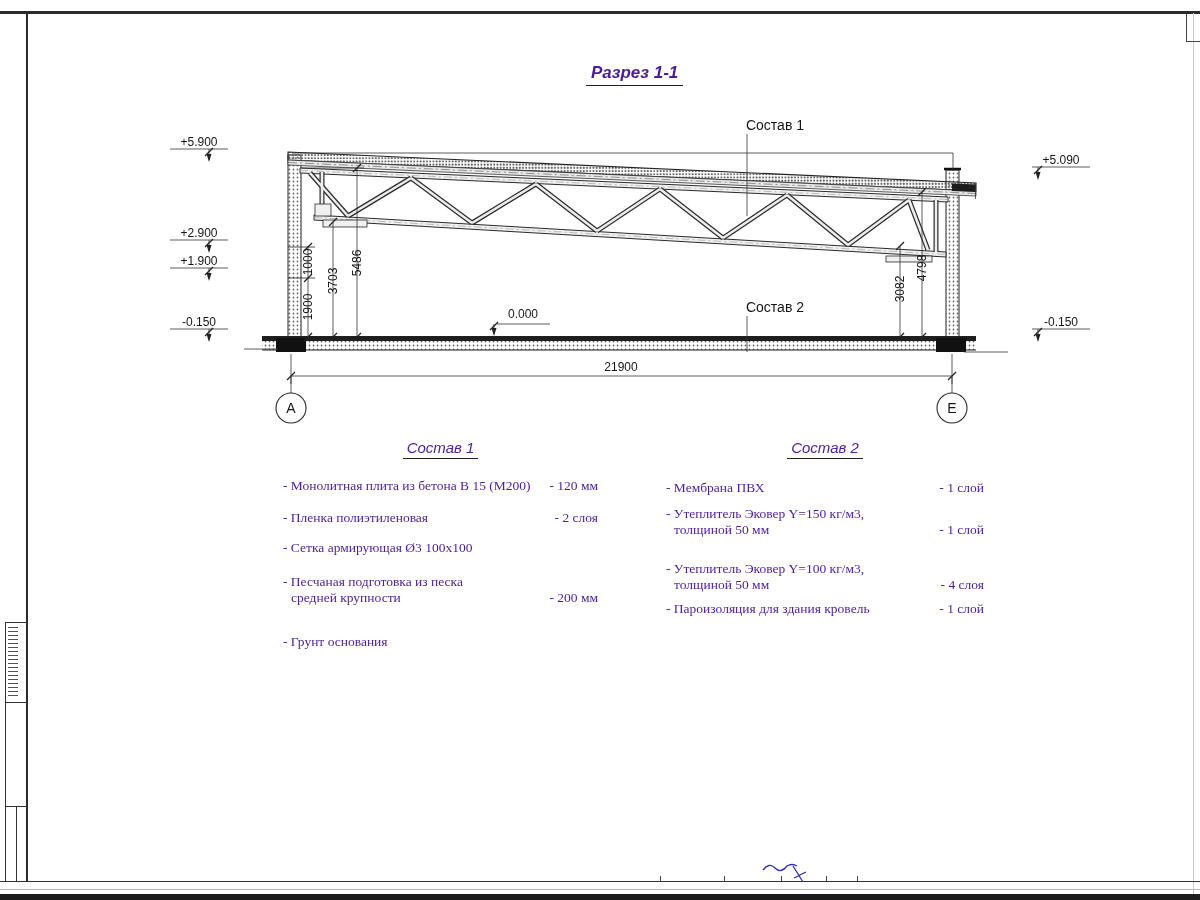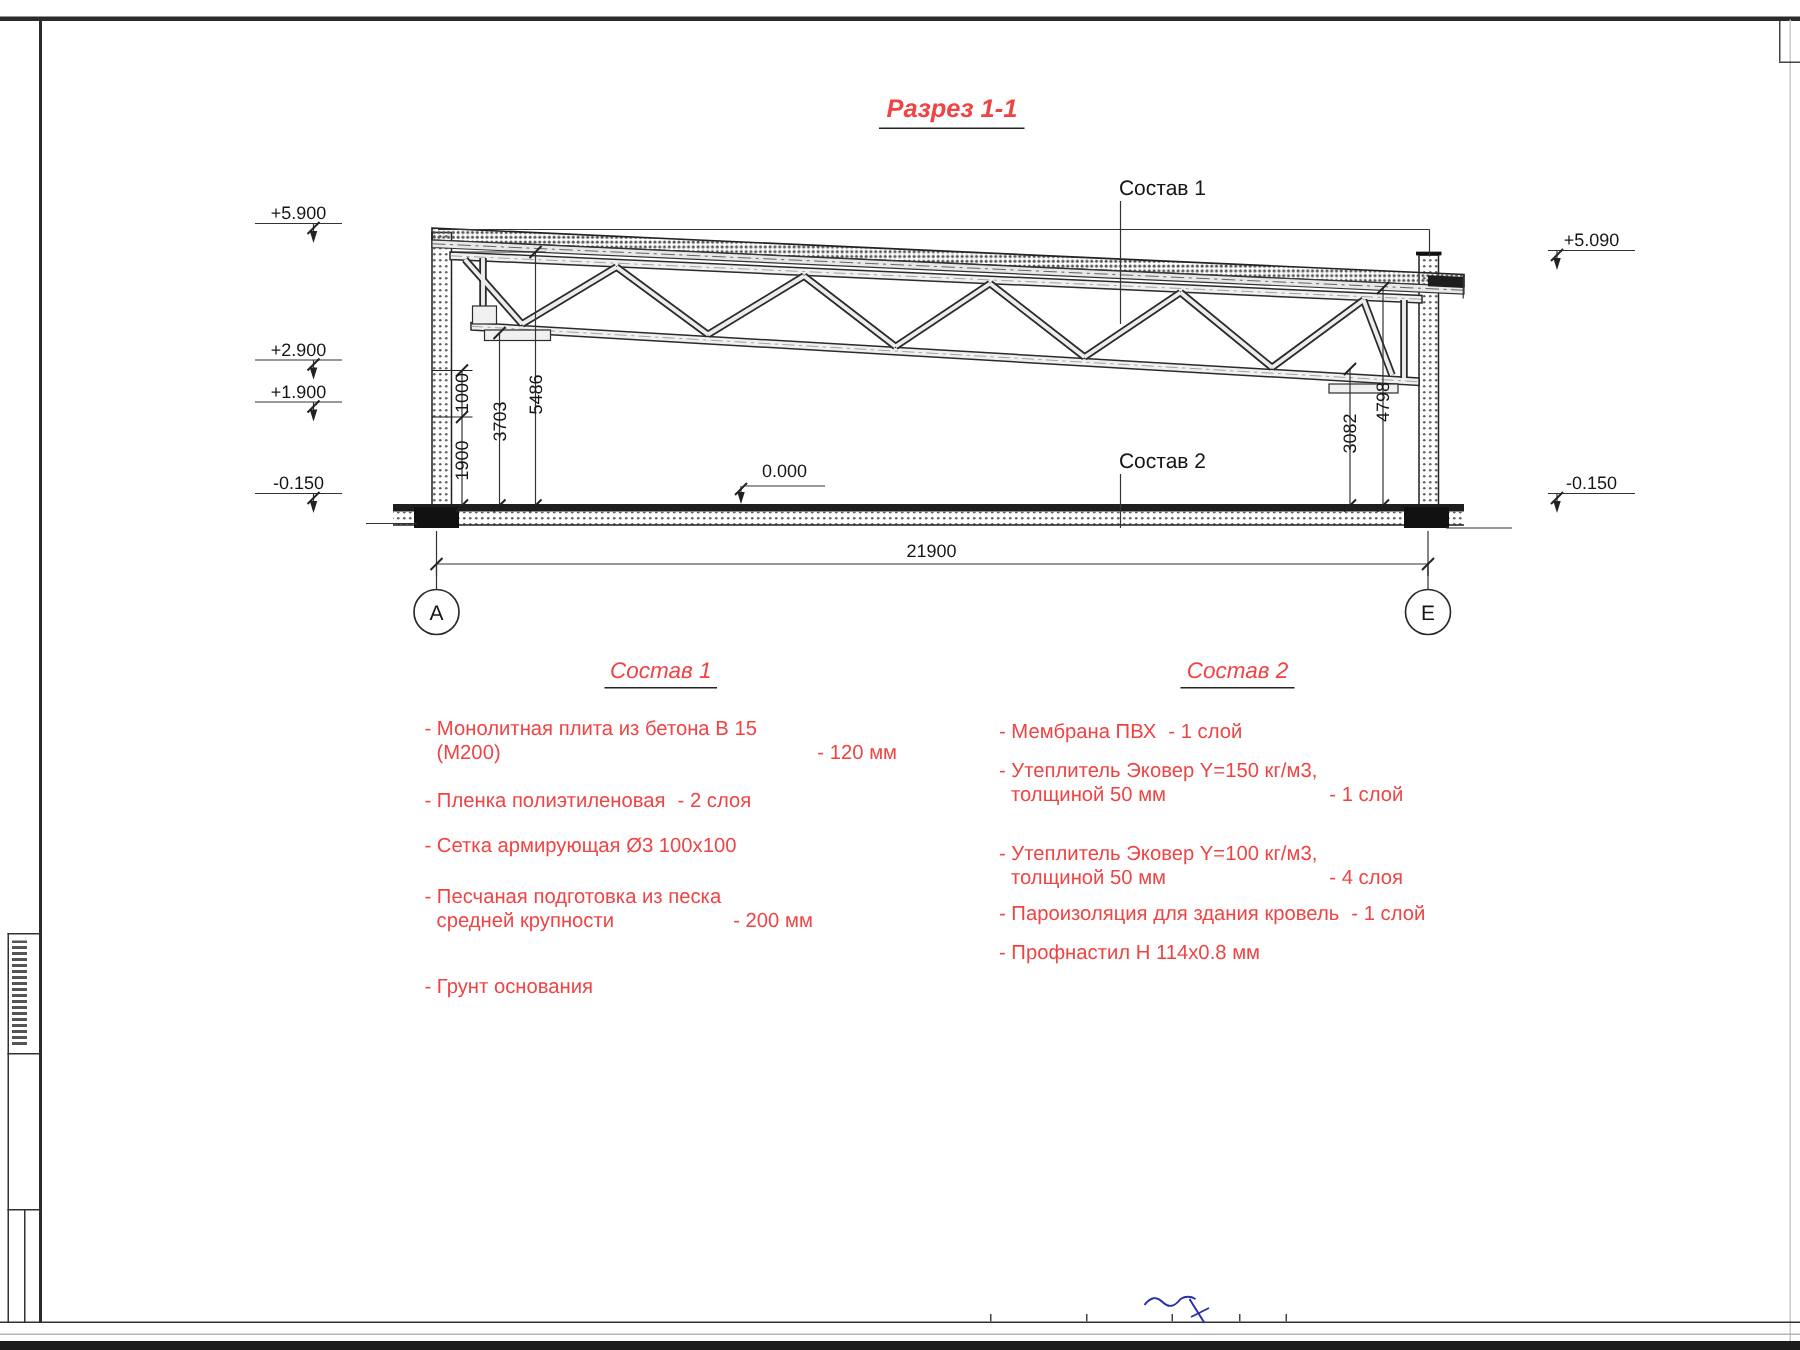--- a/index.html
+++ b/index.html
@@ -1,17 +1,17 @@
 <!DOCTYPE html>
 <html><head>
 <meta charset="utf-8">
 <style>
   html,body{margin:0;padding:0;background:#888;}
   .sheet{position:relative;width:1200px;height:900px;background:#ffffff;overflow:hidden;
-         font-family:"Liberation Sans",sans-serif;color:#ef4444;}
+         font-family:"Liberation Sans",sans-serif;color:#4c1d95;}
   .abs{position:absolute;}
 
   
   .frame-top{left:0;top:11px;width:1200px;height:3px;background:#2b2b2b;}
   .frame-left{left:26px;top:13px;width:2px;height:869px;background:#2b2b2b;}
   .edge-right{left:1193px;top:13px;width:1px;height:882px;background:#c9c9c9;}
   .corner-v{left:1186px;top:14px;width:1px;height:27px;background:#444;}
   .corner-h{left:1186px;top:41px;width:14px;height:1px;background:#444;}
   .stamp-v1{left:5px;top:622px;width:1px;height:260px;background:#333;}
   .stamp-v2{left:16px;top:806px;width:1px;height:76px;background:#333;}
@@ -34,21 +34,21 @@
   .lbl{font-size:14px;}
   .axtxt{font-size:14px;}
   .thin{stroke:#333;stroke-width:0.8;fill:none;}
   .t{stroke:#222;stroke-width:1.3;}
 
   
   .list{font-size:13.5px;line-height:16px;}
   .list-heading{font-style:italic;font-size:15px;text-align:center;}
   .list-heading span{border-bottom:1.4px solid #222;padding:0 4px 2px;}
   .rows{margin-top:22px;}
-  .row{display:flex;justify-content:flex-start;align-items:flex-end;}
+  .row{display:flex;justify-content:space-between;align-items:flex-end;font-family:Liberation Serif, serif;}
   .nm{white-space:pre-line;text-indent:-8px;padding-left:8px;}
   .val{white-space:nowrap;margin-left:8px;}
   .list1{left:283px;top:440px;width:315px;}
   .list2{left:666px;top:440px;width:318px;}
   .list1 .row:nth-child(1){margin-bottom:16px;}
   .list1 .row:nth-child(2){margin-bottom:14px;}
   .list1 .row:nth-child(3){margin-bottom:18px;}
   .list1 .row:nth-child(4){margin-bottom:28px;}
   .list2 .rows{margin-top:24px;}
   .list2 .row:nth-child(1){margin-bottom:10px;}
@@ -309,24 +309,20 @@
       </div>
       <div class="row">
         <span class="nm">- Утеплитель Эковер Y=100 кг/м3,
 толщиной 50 мм</span>
         <span class="val">- 4 слоя</span>
       </div>
       <div class="row">
         <span class="nm">- Пароизоляция для здания кровель</span>
         <span class="val">- 1 слой</span>
       </div>
-      <div class="row">
-        <span class="nm">- Профнастил Н 114х0.8 мм</span>
-        <span class="val"></span>
-      </div>
     </div>
   </div>
 
   <svg class="abs sig" width="70" height="40" viewBox="0 0 70 40">
     <path d="M8,18 q6,-8 12,-2 t12,-2 q5,-3 10,0 M38,14 l10,16 m-9,-4 l12,-6" stroke="#2a2fae" stroke-width="1.3" fill="none"></path>
   </svg>
 
 </div>
 
 </body></html>

